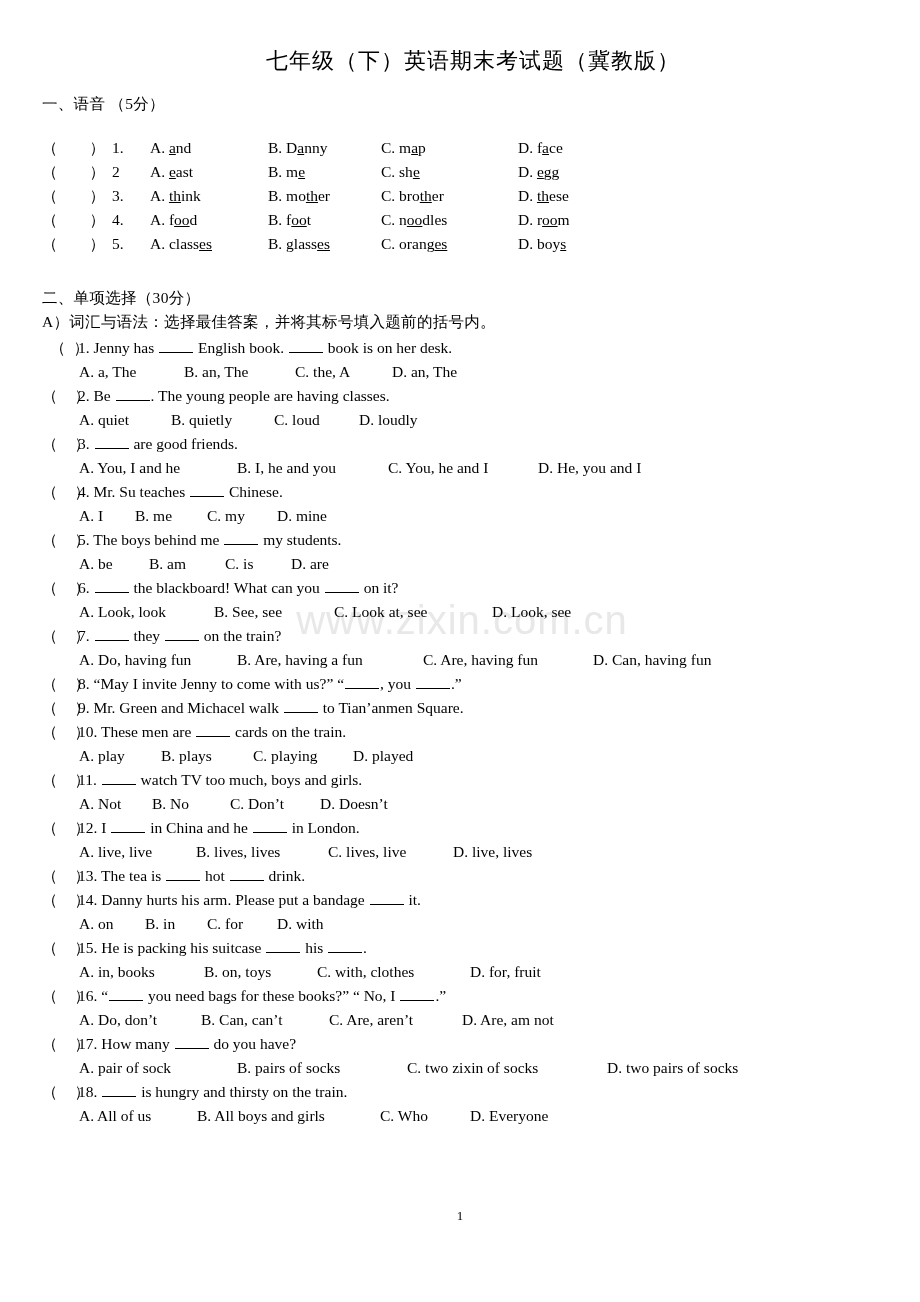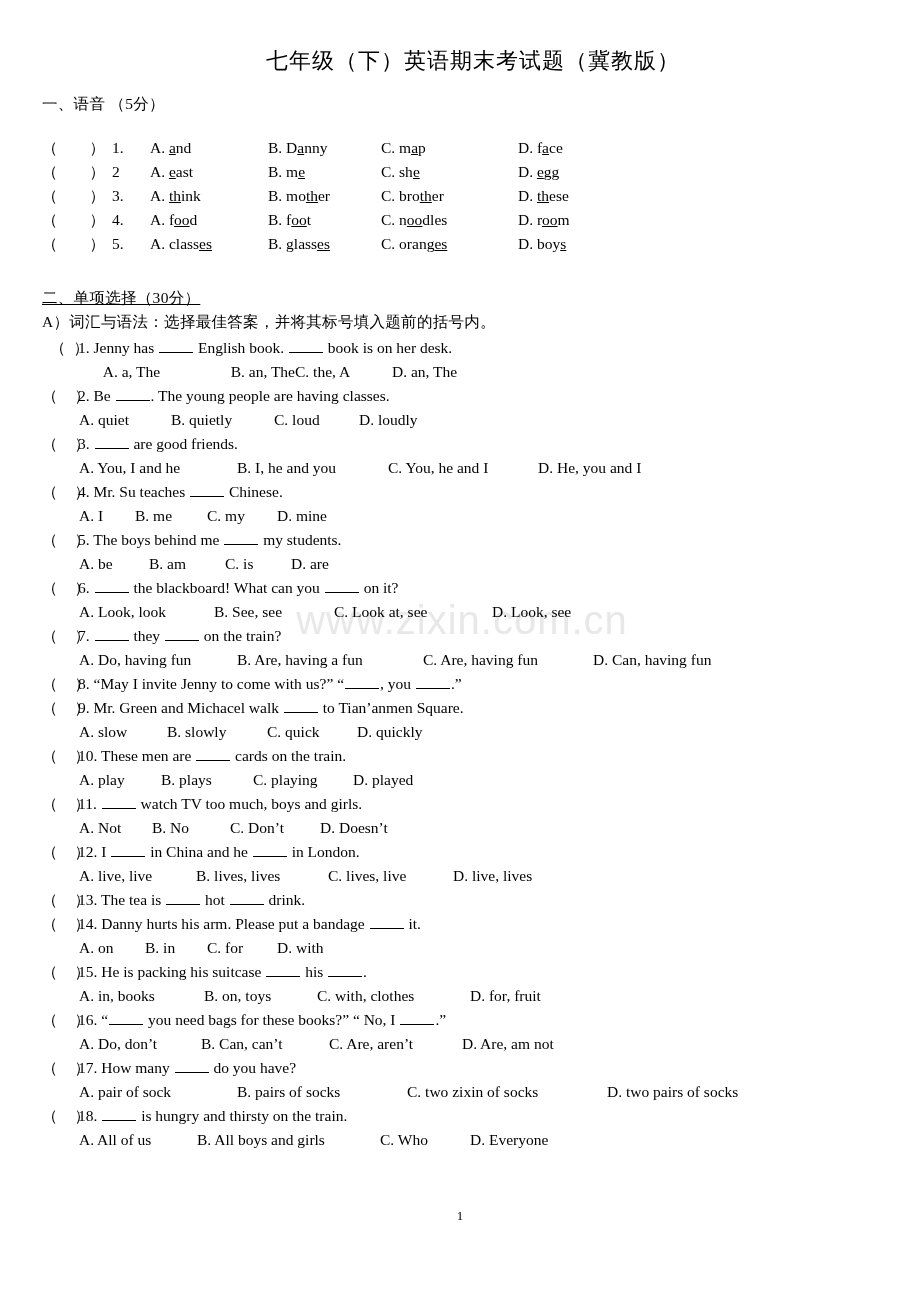--- a/index.html
+++ b/index.html
@@ -59,21 +59,21 @@
   }
 
   
   .sec-head {
     position: absolute;
     font-size: 15.5px;
     white-space: nowrap;
     letter-spacing: 0.3px;
   }
   #sec1-head { left: 42px; top: 94px; }
-  #sec2-head { left: 42px; top: 288px; text-decoration: underline; }
+  #sec2-head { left: 42px; top: 288px; }
   #sec2-sub  { left: 42px; top: 312px; }
 
   
   .phon-table {
     position: absolute;
     left: 42px;
     top: 136px;
     border-collapse: collapse;
     font-size: 15.5px;
   }
@@ -201,36 +201,35 @@
             <td class="col-d">D. boy<u>s</u></td>
           </tr>
         </tbody>
     </table>
 
     <div class="sec-head" id="sec2-head">二、单项选择（30分）</div>
     <div class="sec-head" id="sec2-sub">A）词汇与语法：选择最佳答案，并将其标号填入题前的括号内。</div>
 
     <div class="mc" id="mc-list">
         <div class="q-line indented"><span class="mark">（<span class="gap"></span>）</span><span>1. </span><span>Jenny has </span><span class="blank w1"></span><span> English book. </span><span class="blank w1"></span><span> book is on her desk.</span></div>
-        <div class="opt-line"><span class="o" style="width: 105px; text-align: center;">A. a, The</span><span class="o" style="width: 111px; text-align: right;">B. an, The</span><span class="o" style="width: 97px;">C. the, A</span><span class="o">D. an, The</span></div>
+        <div class="opt-line"><span class="o" style="width: 105px;">A. a, The</span><span class="o" style="width: 111px;">B. an, The</span><span class="o" style="width: 97px;">C. the, A</span><span class="o">D. an, The</span></div>
         <div class="q-line"><span class="mark">（<span class="gap"></span>）</span><span>2. </span><span>Be </span><span class="blank w1"></span><span>. The young people are having classes.</span></div>
         <div class="opt-line"><span class="o" style="width: 92px;">A. quiet</span><span class="o" style="width: 103px;">B. quietly</span><span class="o" style="width: 85px;">C. loud</span><span class="o">D. loudly</span></div>
         <div class="q-line"><span class="mark">（<span class="gap"></span>）</span><span>3. </span><span></span><span class="blank w1"></span><span> are good friends.</span></div>
         <div class="opt-line"><span class="o" style="width: 158px;">A. You, I and he</span><span class="o" style="width: 151px;">B. I, he and you</span><span class="o" style="width: 150px;">C. You, he and I</span><span class="o">D. He, you and I</span></div>
         <div class="q-line"><span class="mark">（<span class="gap"></span>）</span><span>4. </span><span>Mr. Su teaches </span><span class="blank w1"></span><span> Chinese.</span></div>
         <div class="opt-line"><span class="o" style="width: 56px;">A. I</span><span class="o" style="width: 72px;">B. me</span><span class="o" style="width: 70px;">C. my</span><span class="o">D. mine</span></div>
         <div class="q-line"><span class="mark">（<span class="gap"></span>）</span><span>5. </span><span>The boys behind me </span><span class="blank w1"></span><span> my students.</span></div>
         <div class="opt-line"><span class="o" style="width: 70px;">A. be</span><span class="o" style="width: 76px;">B. am</span><span class="o" style="width: 66px;">C. is</span><span class="o">D. are</span></div>
         <div class="q-line"><span class="mark">（<span class="gap"></span>）</span><span>6. </span><span></span><span class="blank w1"></span><span> the blackboard! What can you </span><span class="blank w1"></span><span> on it?</span></div>
         <div class="opt-line"><span class="o" style="width: 135px;">A. Look, look</span><span class="o" style="width: 120px;">B. See, see</span><span class="o" style="width: 158px;">C. Look at, see</span><span class="o">D. Look, see</span></div>
         <div class="q-line"><span class="mark">（<span class="gap"></span>）</span><span>7. </span><span></span><span class="blank w1"></span><span> they </span><span class="blank w1"></span><span> on the train?</span></div>
         <div class="opt-line"><span class="o" style="width: 158px;">A. Do, having fun</span><span class="o" style="width: 186px;">B. Are, having a fun</span><span class="o" style="width: 170px;">C. Are, having fun</span><span class="o">D. Can, having fun</span></div>
         <div class="q-line"><span class="mark">（<span class="gap"></span>）</span><span>8. </span><span>“May I invite Jenny to come with us?” “</span><span class="blank w1"></span><span>, you </span><span class="blank w1"></span><span>.”</span></div>
         <div class="q-line"><span class="mark">（<span class="gap"></span>）</span><span>9. </span><span>Mr. Green and Michacel walk </span><span class="blank w1"></span><span> to Tian’anmen Square.</span></div>
-        <div class="opt-line"><span class="o" style="width: 88px;">A. slow</span><span class="o" style="width: 100px;">B. slowly</span><span class="o" style="width: 90px;">C. quick</span><span class="o">D. quickly</span></div>
         <div class="q-line"><span class="mark">（<span class="gap"></span>）</span><span>10. </span><span>These men are </span><span class="blank w1"></span><span> cards on the train.</span></div>
         <div class="opt-line"><span class="o" style="width: 82px;">A. play</span><span class="o" style="width: 92px;">B. plays</span><span class="o" style="width: 100px;">C. playing</span><span class="o">D. played</span></div>
         <div class="q-line"><span class="mark">（<span class="gap"></span>）</span><span>11. </span><span></span><span class="blank w1"></span><span> watch TV too much, boys and girls.</span></div>
         <div class="opt-line"><span class="o" style="width: 73px;">A. Not</span><span class="o" style="width: 78px;">B. No</span><span class="o" style="width: 90px;">C. Don’t</span><span class="o">D. Doesn’t</span></div>
         <div class="q-line"><span class="mark">（<span class="gap"></span>）</span><span>12. </span><span>I </span><span class="blank w1"></span><span> in China and he </span><span class="blank w1"></span><span> in London.</span></div>
         <div class="opt-line"><span class="o" style="width: 117px;">A. live, live</span><span class="o" style="width: 132px;">B. lives, lives</span><span class="o" style="width: 125px;">C. lives, live</span><span class="o">D. live, lives</span></div>
         <div class="q-line"><span class="mark">（<span class="gap"></span>）</span><span>13. </span><span>The tea is </span><span class="blank w1"></span><span> hot </span><span class="blank w1"></span><span> drink.</span></div>
         <div class="q-line"><span class="mark">（<span class="gap"></span>）</span><span>14. </span><span>Danny hurts his arm. Please put a bandage </span><span class="blank w1"></span><span> it.</span></div>
         <div class="opt-line"><span class="o" style="width: 66px;">A. on</span><span class="o" style="width: 62px;">B. in</span><span class="o" style="width: 70px;">C. for</span><span class="o">D. with</span></div>
         <div class="q-line"><span class="mark">（<span class="gap"></span>）</span><span>15. </span><span>He is packing his suitcase </span><span class="blank w1"></span><span> his </span><span class="blank w1"></span><span>.</span></div>

